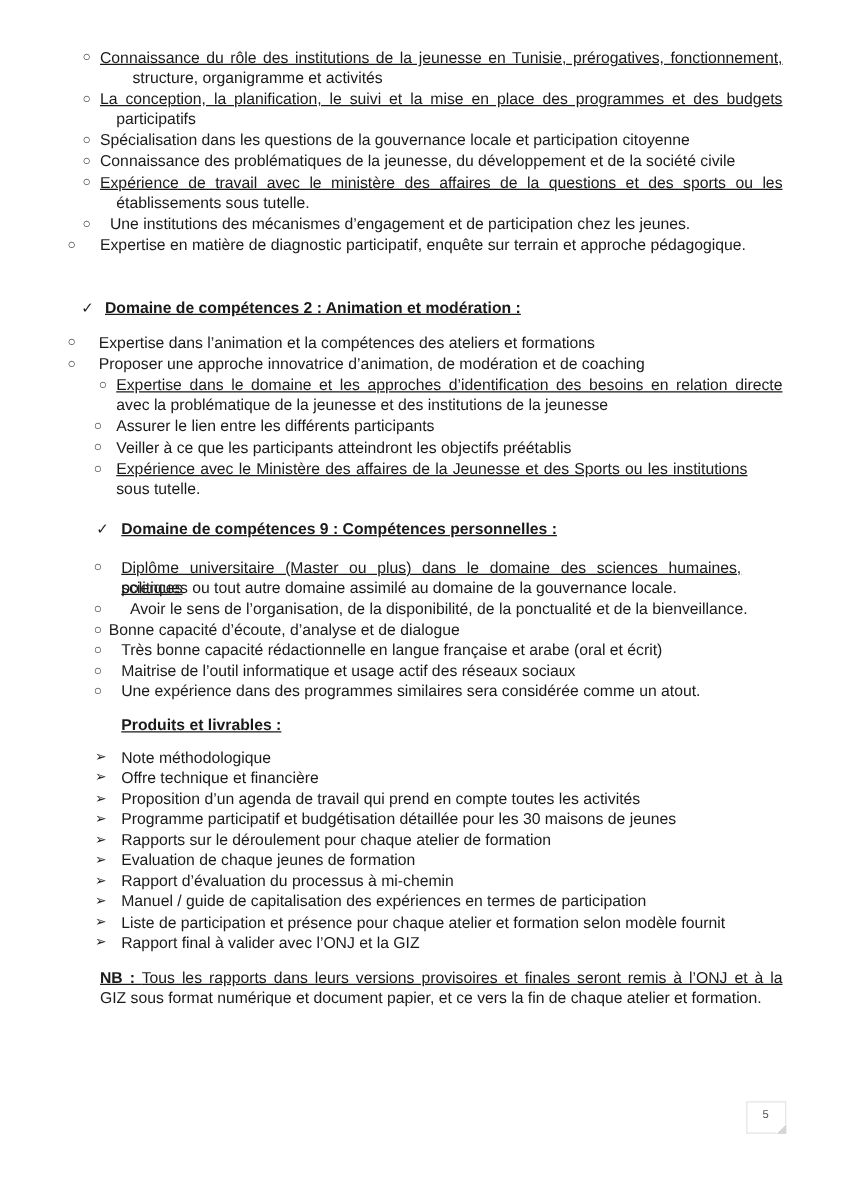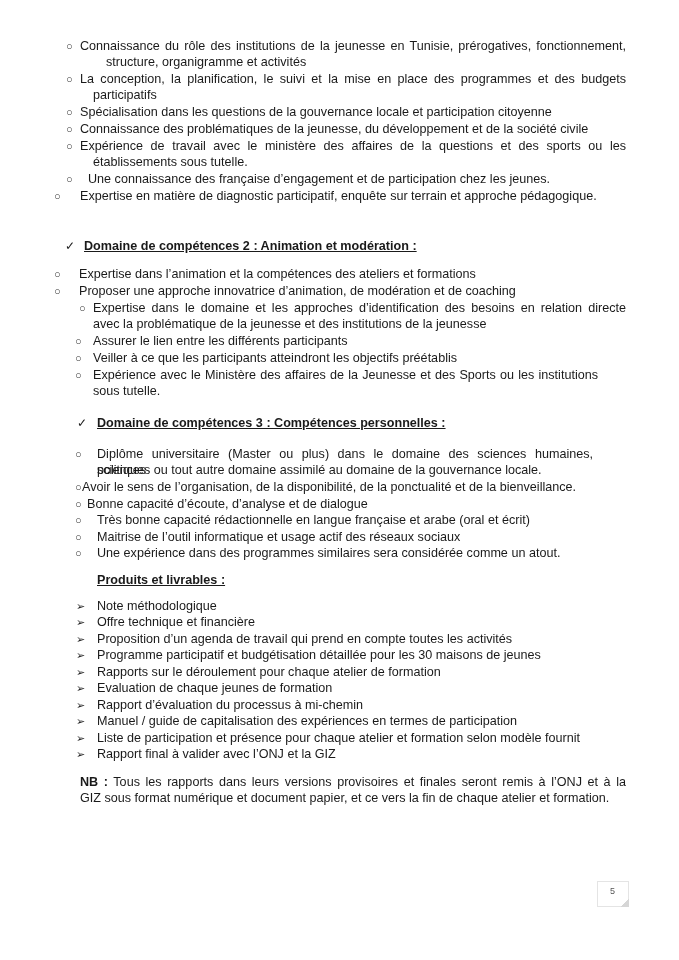--- a/index.html
+++ b/index.html
@@ -3,21 +3,21 @@
 <meta charset="utf-8">
 <style>
   html, body { margin: 0; padding: 0; background: #ffffff; }
   body { width: 679px; height: 960px; position: relative; overflow: hidden;
          font-family: "Liberation Sans", sans-serif; font-size: 12.6px; color: #1a1a1a; }
   .ln { position: absolute; white-space: nowrap; line-height: 16px; }
   .bul { position: absolute; line-height: 16px; font-size: 11px; color: #333; }
   .chk { position: absolute; line-height: 16px; font-size: 12px; color: #222; }
   .arr { position: absolute; line-height: 16px; font-size: 11px; color: #222; }
   .head { font-weight: bold; text-decoration: underline; }
-  .just { text-align: justify; text-align-last: justify; white-space: normal; }
+  .just { text-align: justify; text-align-last: justify; white-space: normal; text-decoration: underline; }
   .pagenum { position: absolute; left: 597px; top: 881px; width: 30px; height: 24px;
              border: 1px solid #e4e4e4; background: #fff; }
   .pagenum span { position: absolute; left: 12px; top: 4px; font-size: 9px; color: #555; }
   .pagenum .curl { position: absolute; right: -1px; bottom: -1px; width: 8px; height: 8px;
              background: linear-gradient(135deg, #fff 50%, #d6d6d6 50%); }
 </style>
 </head>
 <body>
 
 <div>
@@ -33,21 +33,21 @@
   <div class="ln" style="left:80px;top:104px">Spécialisation dans les questions de la gouvernance locale et participation citoyenne</div>
 
   <span class="bul" style="left:66px;top:121px">○</span>
   <div class="ln" style="left:80px;top:121px">Connaissance des problématiques de la jeunesse, du développement et de la société civile</div>
 
   <span class="bul" style="left:66px;top:138px">○</span>
   <div class="ln just" style="left:80px;top:138px;width:546px">Expérience de travail avec le ministère des affaires de la questions et des sports ou les</div>
   <div class="ln" style="left:93px;top:154px">établissements sous tutelle.</div>
 
   <span class="bul" style="left:66px;top:171px">○</span>
-  <div class="ln" style="left:88px;top:171px">Une connaissance des française d’engagement et de participation chez les jeunes.</div>
+  <div class="ln" style="left:88px;top:171px">Une institutions des mécanismes d’engagement et de participation chez les jeunes.</div>
 
   <span class="bul" style="left:54px;top:188px">○</span>
   <div class="ln" style="left:80px;top:188px">Expertise en matière de diagnostic participatif, enquête sur terrain et approche pédagogique.</div>
 </div>
 
 <div>
   <span class="chk" style="left:65px;top:238px">✓</span>
   <div class="ln head" style="left:84px;top:238px">Domaine de compétences 2 : Animation et modération :</div>
 
   <span class="bul" style="left:54px;top:266px">○</span>
@@ -66,28 +66,28 @@
   <span class="bul" style="left:75px;top:350px">○</span>
   <div class="ln" style="left:93px;top:350px">Veiller à ce que les participants atteindront les objectifs préétablis</div>
 
   <span class="bul" style="left:75px;top:367px">○</span>
   <div class="ln just" style="left:93px;top:367px;width:505px">Expérience avec le Ministère des affaires de la Jeunesse et des Sports ou les institutions</div>
   <div class="ln" style="left:93px;top:383px">sous tutelle.</div>
 </div>
 
 <div>
   <span class="chk" style="left:77px;top:415px">✓</span>
-  <div class="ln head" style="left:97px;top:415px">Domaine de compétences 3 : Compétences personnelles :</div>
+  <div class="ln head" style="left:97px;top:415px">Domaine de compétences 9 : Compétences personnelles :</div>
 
   <span class="bul" style="left:75px;top:446px">○</span>
   <div class="ln just" style="left:97px;top:446px;width:496px">Diplôme universitaire (Master ou plus) dans le domaine des sciences humaines, sciences</div>
   <div class="ln" style="left:97px;top:462px">politiques ou tout autre domaine assimilé au domaine de la gouvernance locale.</div>
 
   <span class="bul" style="left:75px;top:479px">○</span>
-  <div class="ln" style="left:82px;top:479px">Avoir le sens de l’organisation, de la disponibilité, de la ponctualité et de la bienveillance.</div>
+  <div class="ln" style="left:104px;top:479px">Avoir le sens de l’organisation, de la disponibilité, de la ponctualité et de la bienveillance.</div>
 
   <span class="bul" style="left:75px;top:496px">○</span>
   <div class="ln" style="left:87px;top:496px">Bonne capacité d’écoute, d’analyse et de dialogue</div>
 
   <span class="bul" style="left:75px;top:512px">○</span>
   <div class="ln" style="left:97px;top:512px">Très bonne capacité rédactionnelle en langue française et arabe (oral et écrit)</div>
 
   <span class="bul" style="left:75px;top:529px">○</span>
   <div class="ln" style="left:97px;top:529px">Maitrise de l’outil informatique et usage actif des réseaux sociaux</div>
 

